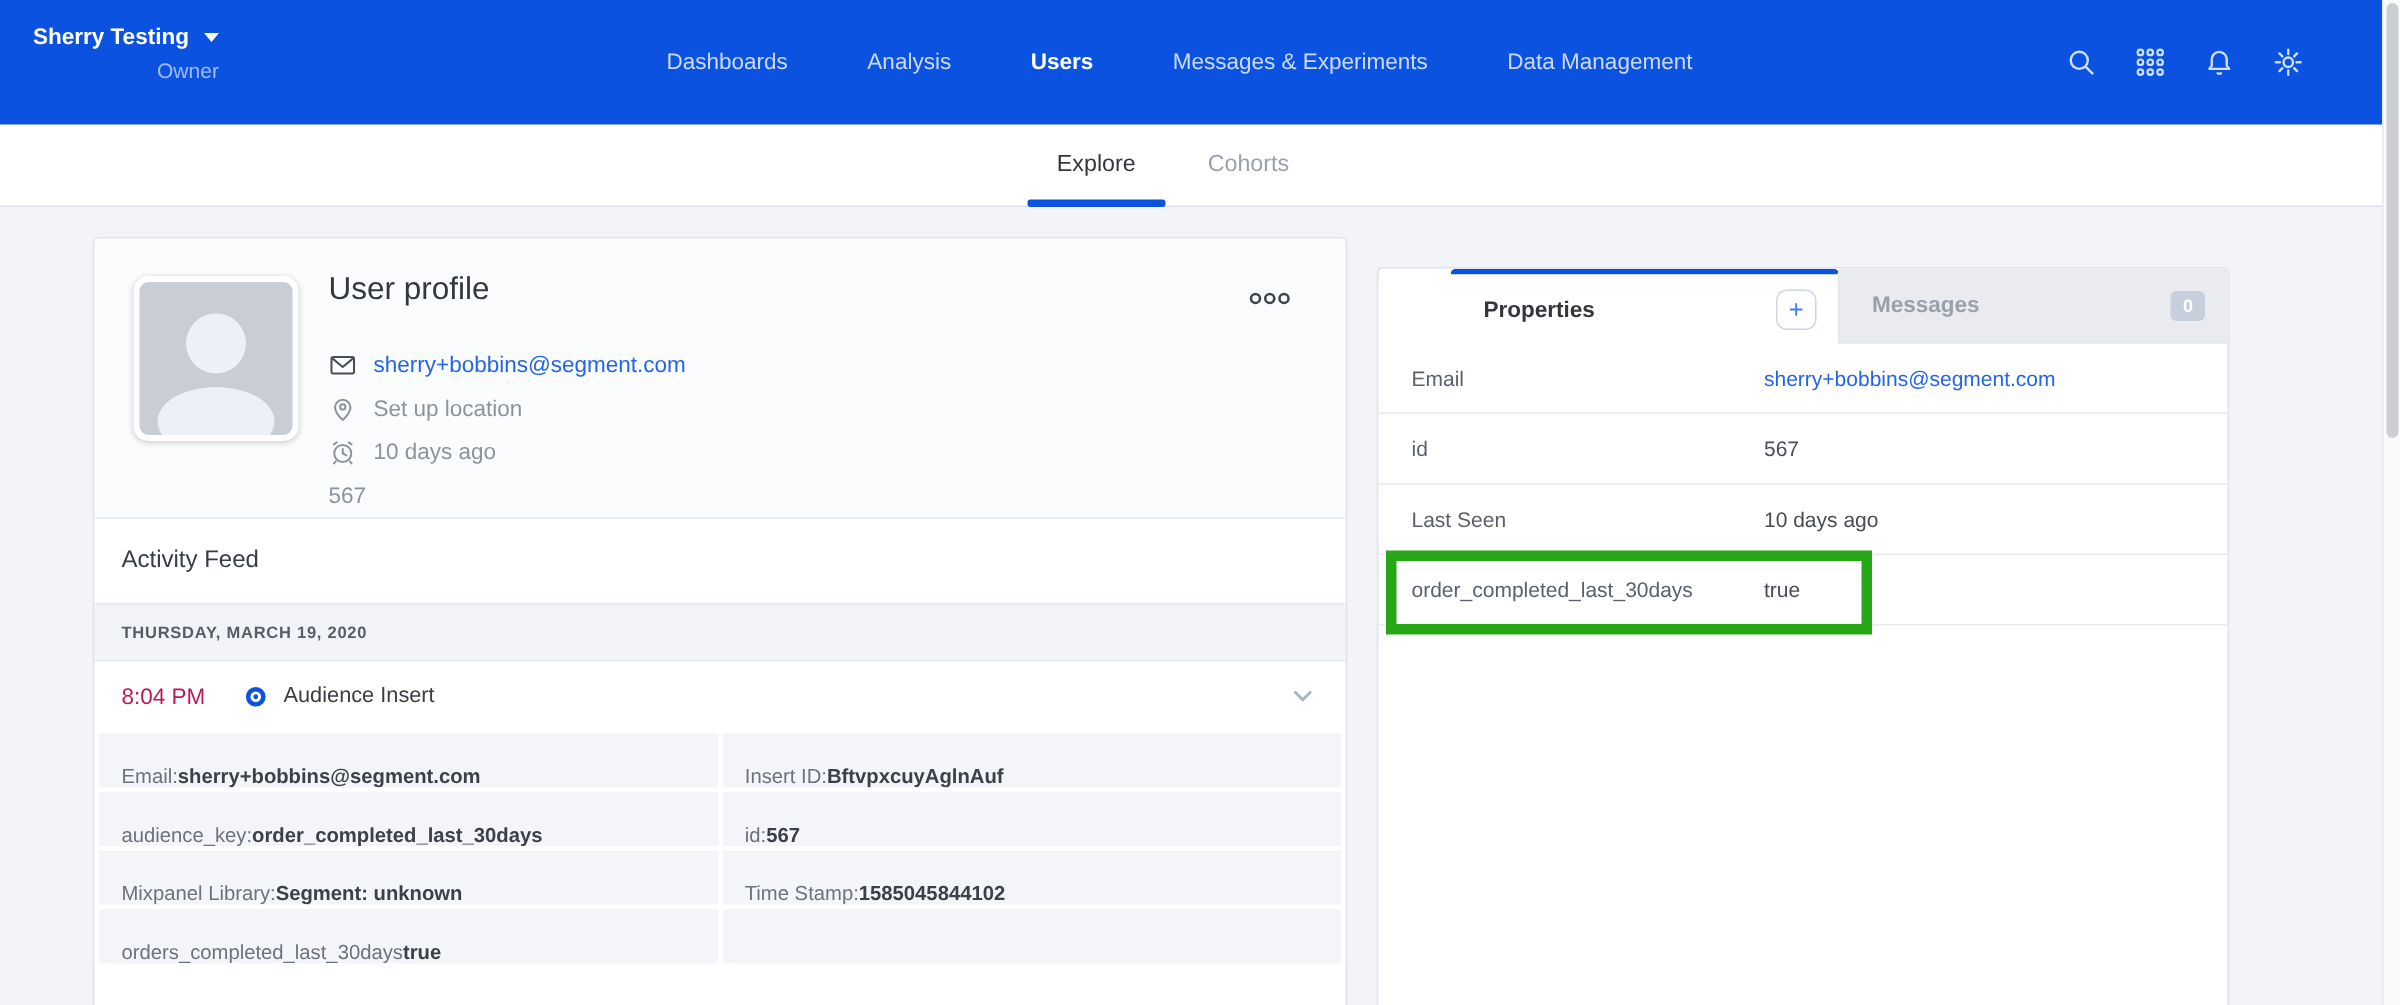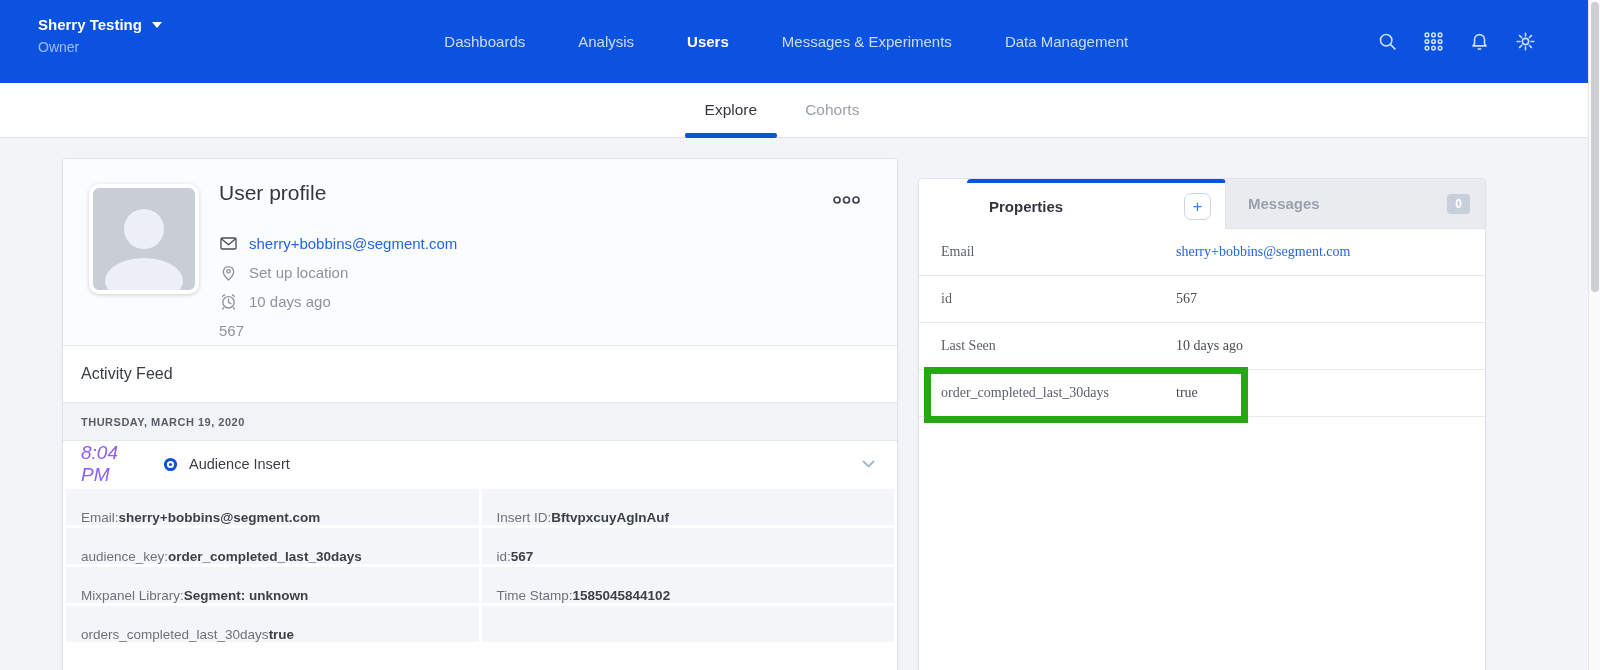--- a/index.html
+++ b/index.html
@@ -9,21 +9,21 @@
     background:#f2f4f8;
     color:#34383f;
     position:relative;
   }
 
   
   .topnav {
     height:83px; background:#0b52e0; position:relative;
     display:flex; align-items:center;
   }
-  .workspace { position:absolute; left:38px; top:16px; }
+  .workspace { position:absolute; left:22px; top:16px;text-align:right; }
   .workspace-row { display:flex; align-items:center; gap:10px; cursor:pointer; }
   .workspace-name { color:#fff; font-weight:bold; font-size:15px; }
   .caret-down { width:0; height:0; border-left:5px solid transparent; border-right:5px solid transparent; border-top:6px solid #fff; }
   .workspace-role { color:rgba(255,255,255,.6); font-size:14px; margin-top:6px; }
 
   .nav-items {
     position:absolute; left:50%; transform:translateX(-52%);
     display:flex; gap:53px; align-items:center; white-space:nowrap;
   }
   .nav-item { color:rgba(255,255,255,.78); font-size:15px; cursor:pointer; }
@@ -78,21 +78,21 @@
   .kebab { position:absolute; right:32px; top:28px; cursor:pointer; padding:4px; }
 
   
   .activity-header { height:56px; display:flex; align-items:center; padding-left:18px; font-size:16px; color:#383d44; background:#fff; }
   .date-row {
     height:39px; background:#f1f3f6; border-top:1px solid #e4e7ec; border-bottom:1px solid #e4e7ec;
     display:flex; align-items:center; padding-left:18px;
     font-size:11px; font-weight:bold; color:#575d68; letter-spacing:.5px;
   }
   .event-row { height:46px; display:flex; align-items:center; padding:0 22px 0 18px; background:#fff; cursor:pointer; }
-  .event-time { font-size:19px; color:#8b5cf6; width:64px;font-style:italic; }
+  .event-time { font-size:15px; color:#be185d; width:64px; }
   .event-icon { margin:0 11px 0 18px; display:flex; }
   .event-name { font-size:14.5px; color:#3a3f47; }
   .event-chevron { margin-left:auto; display:flex; }
 
   .props-grid {
     display:grid; grid-template-columns:1fr 1fr; gap:3px; padding:2px 3px 3px 3px; background:#fff;
   }
   .props-cell { background:#f4f5f8; height:36px; display:flex; align-items:flex-end; padding:0 15px; font-size:13.5px; overflow:hidden; white-space:nowrap; }
   .props-cell .plabel { color:#6c727d; }
   .props-cell .pvalue { color:#3c4149; font-weight:bold; }
@@ -112,21 +112,21 @@
   .panel-tab-inactive {
     flex:1 1 50%; background:#e9ebef; border-bottom:1px solid #e1e4ea;
     display:flex; align-items:center; padding:0 15px 0 22px; cursor:pointer;
   }
   .panel-tab-inactive .label { font-size:15px; font-weight:bold; color:#9aa1ad; }
   .badge {
     margin-left:auto; background:#c7cfdc; color:#fff; font-size:12px; font-weight:bold;
     padding:3px 8px; border-radius:4px;
   }
 
-  .panel-row { height:47px; display:flex; align-items:center; border-bottom:1px solid #e7eaee; padding-left:22px; font-size:14px;font-family:Liberation Serif, serif; }
+  .panel-row { height:47px; display:flex; align-items:center; border-bottom:1px solid #e7eaee; padding-left:22px; font-size:14px; }
   .panel-row .rlabel { flex:0 0 235px; color:#5b616c; }
   .panel-row .rvalue { color:#474c55; }
   .panel-row .rvalue.link { color:#2365e9; cursor:pointer; }
 
   .highlight-box {
     position:absolute; left:5px; top:188px; width:324px; height:56px;
     border:7px solid #27a616; pointer-events:none; z-index:5;
   }
 
   

